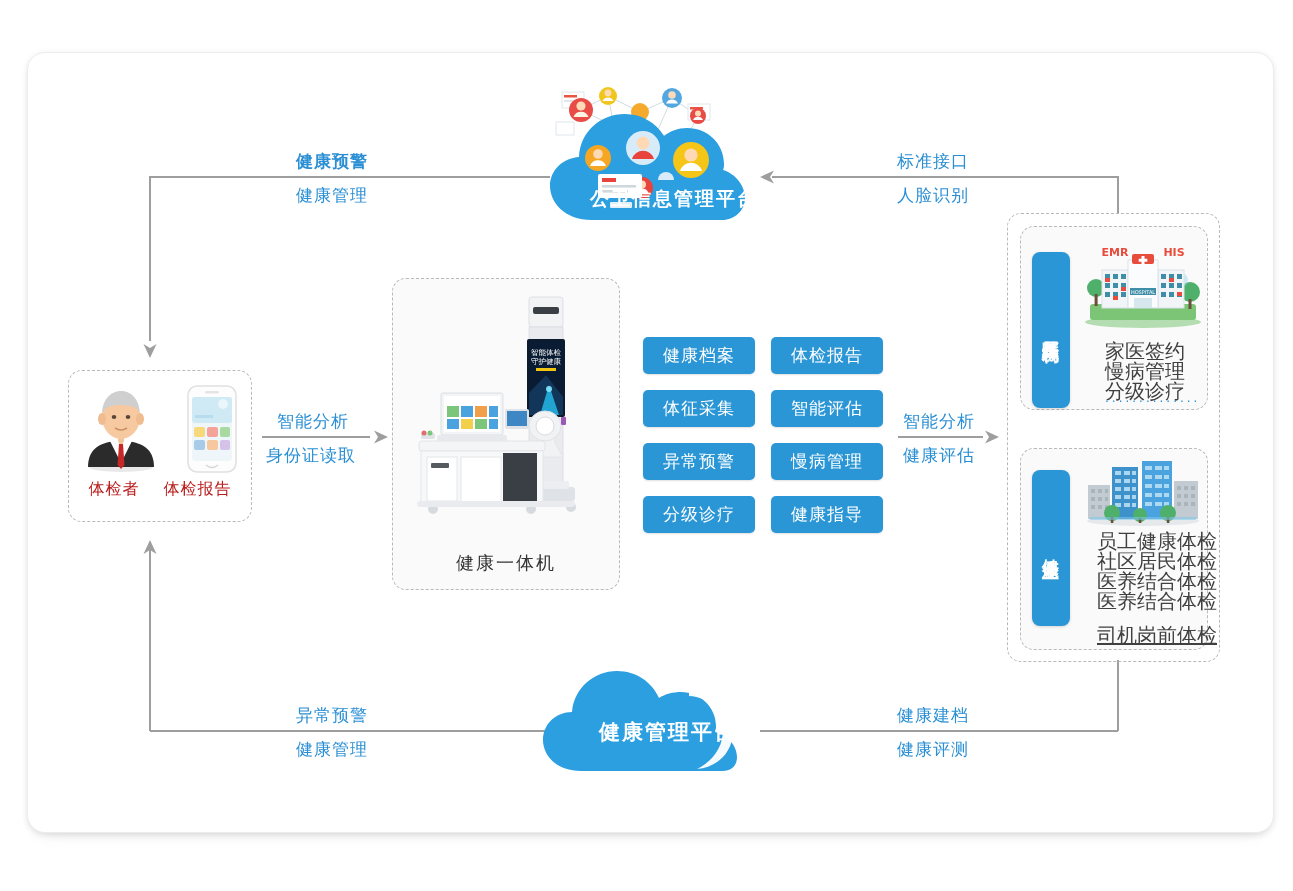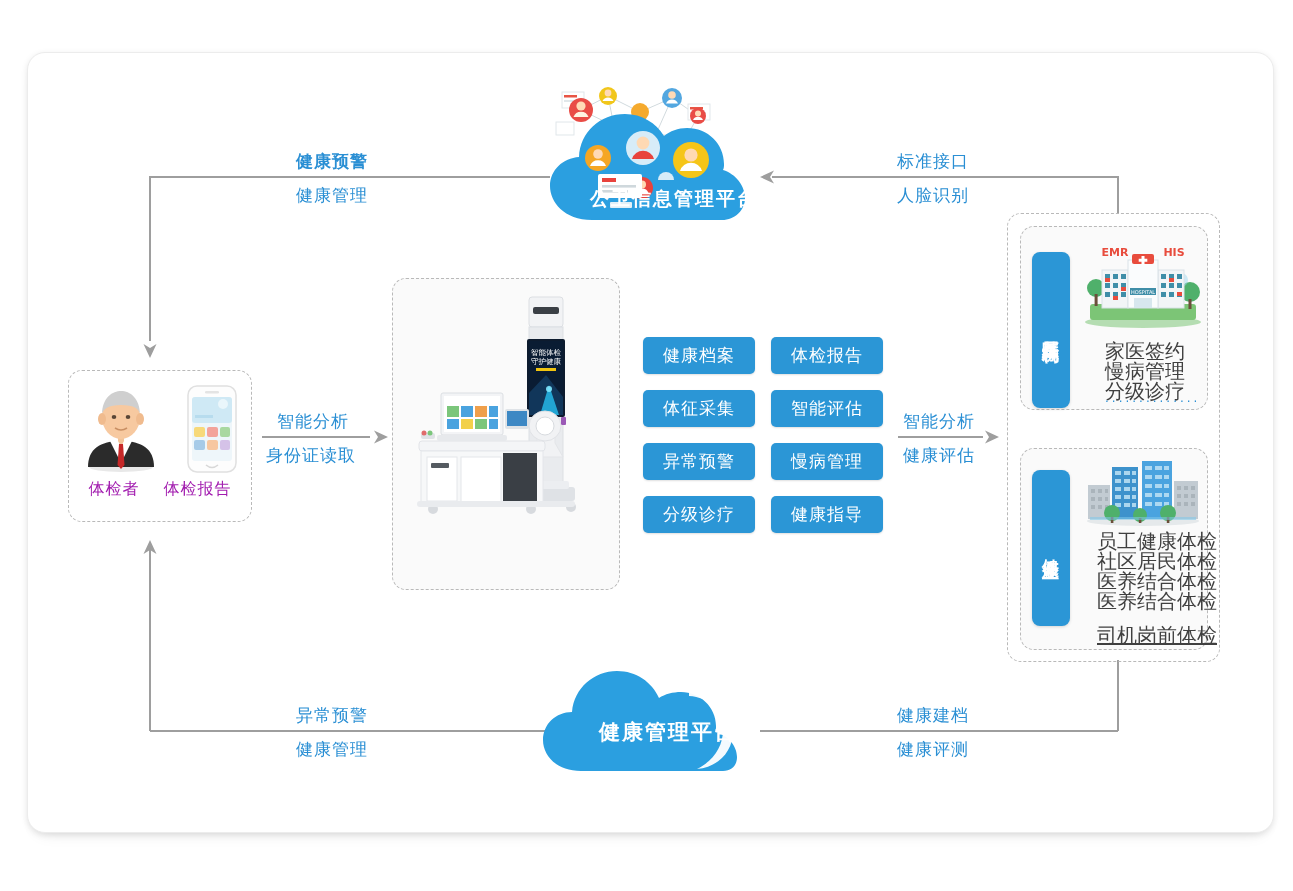--- a/index.html
+++ b/index.html
@@ -29,21 +29,21 @@
   
   .dashbox{
     position:absolute;border:1.6px dashed #b9b9b9;border-radius:14px;background:transparent;
   }
   .dashbox.fill{background:#fafafa;}
 
   
   #user-box{left:68px;top:370px;width:182px;height:150px;}
   .user-icons{position:absolute;left:0;top:14px;width:100%;height:88px;display:flex;align-items:flex-end;justify-content:center;gap:26px;}
   .user-caption{position:absolute;left:0;top:108px;width:100%;display:flex;justify-content:center;gap:24px;
-    font-size:16px;color:#a21caf;letter-spacing:1px;}
+    font-size:16px;color:#b91c1c;letter-spacing:1px;}
 
   
   #kiosk-box{left:392px;top:278px;width:226px;height:310px;}
   .kiosk-caption{position:absolute;left:0;bottom:14px;width:100%;text-align:center;font-size:18px;color:#333;letter-spacing:2px;}
 
   
   .btn-grid{position:absolute;left:643px;top:337px;width:240px;height:205px;
     display:grid;grid-template-columns:112px 112px;grid-template-rows:repeat(4,37px);
     column-gap:16px;row-gap:19px;gap:16px;}
   .fbtn{
@@ -310,20 +310,21 @@
 
       <circle cx="30" cy="216" r="5" fill="#d7dade"></circle>
       <circle cx="128" cy="216" r="5" fill="#d7dade"></circle>
       <circle cx="168" cy="214" r="5" fill="#d7dade"></circle>
       <rect x="14" y="208" width="158" height="6" rx="3" fill="#e9ebee"></rect>
 
       <rect x="18" y="140" width="14" height="6" rx="2" fill="#dfe2e6"></rect>
       <circle cx="21" cy="140" r="2.5" fill="#e06c6c"></circle>
       <circle cx="27" cy="140" r="2.5" fill="#7bc67b"></circle>
     </svg>
+    <div class="kiosk-caption">健康一体机</div>
   </div>
 
   <div class="btn-grid">
     <div class="fbtn">健康档案</div>
     <div class="fbtn">体检报告</div>
     <div class="fbtn">体征采集</div>
     <div class="fbtn">智能评估</div>
     <div class="fbtn">异常预警</div>
     <div class="fbtn">慢病管理</div>
     <div class="fbtn">分级诊疗</div>

